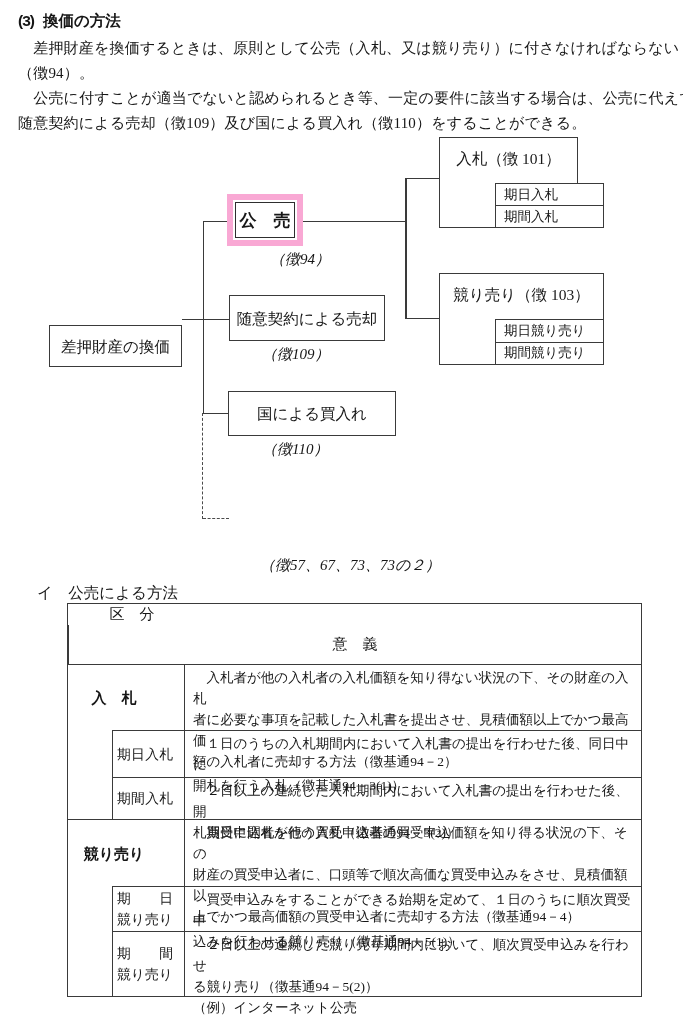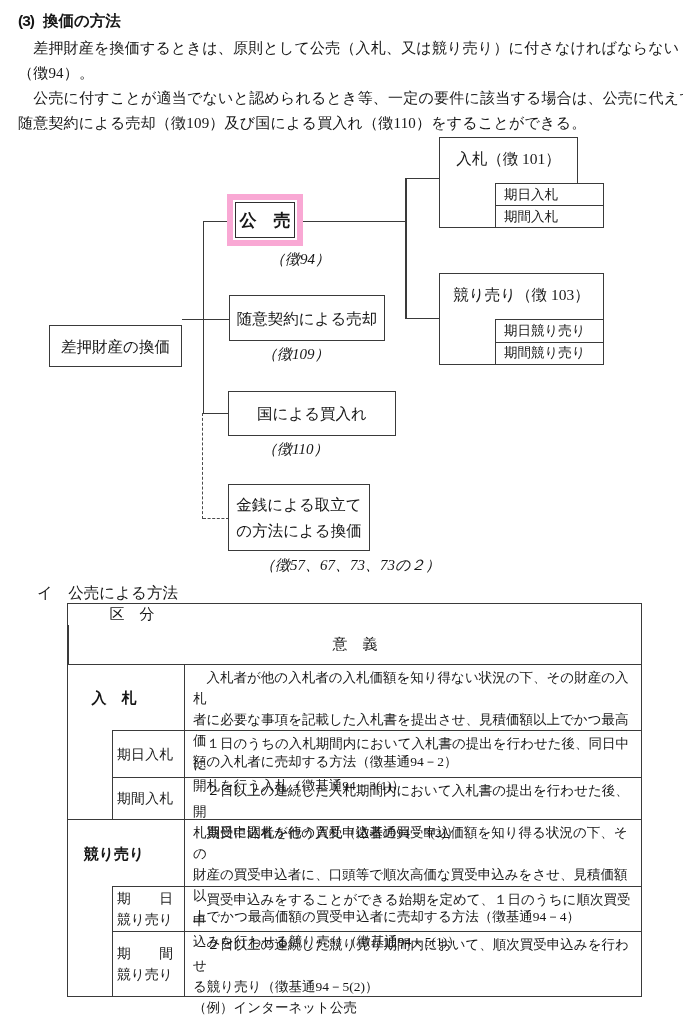--- a/index.html
+++ b/index.html
@@ -112,22 +112,20 @@
     <div class="srow">期日競り売り</div>
     <div class="srow">期間競り売り</div>
   </div>
 
   <div class="dbox" style="left:229px;top:295px;width:156px;height:46px;">随意契約による売却</div>
   <div class="dnote" style="left:262px;top:345px;">（徴109）</div>
 
   <div class="dbox" style="left:228px;top:391px;width:168px;height:45px;">国による買入れ</div>
   <div class="dnote" style="left:262px;top:440px;">（徴110）</div>
 
-  <div class="dbox" style="left:228px;top:484px;width:142px;height:67px;line-height:26px;">金銭による取立て
-の方法による換価</div>
   <div class="dnote" style="left:260px;top:556px;">（徴57、67、73、73の２）</div>
 
   <div class="tbl-heading">イ　公売による方法</div>
 
   <div class="tbl">
     <div class="trow">
       <div class="cell cat-hdr">区　分</div>
       <div class="cell hdr-desc">意　義</div>
     </div>
 

